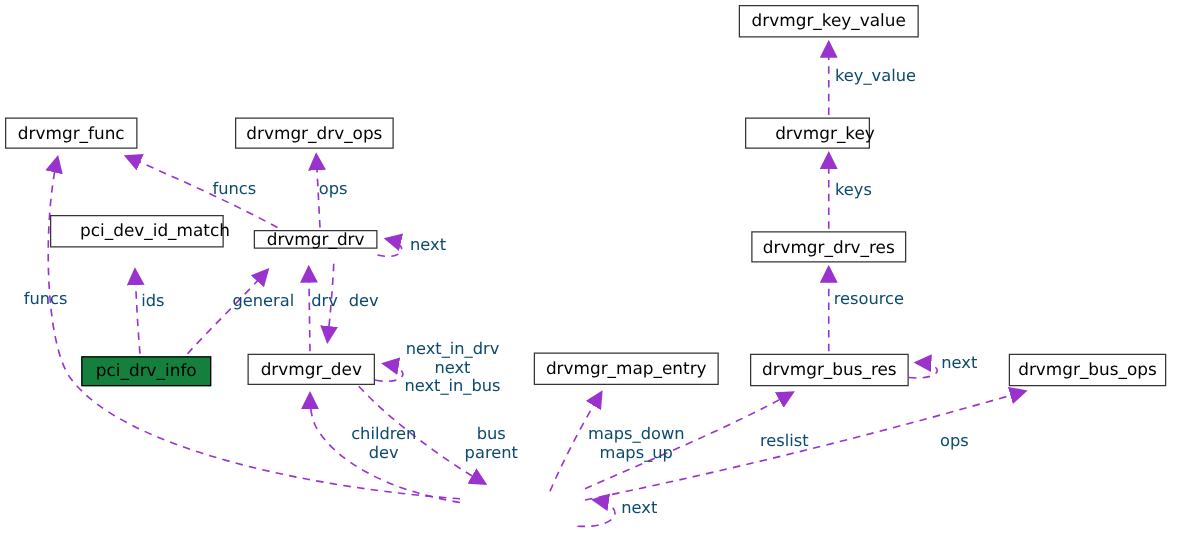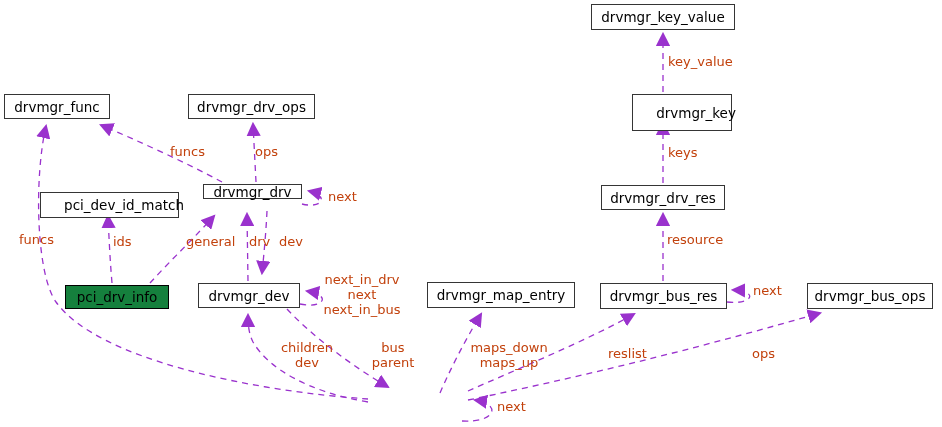--- a/index.html
+++ b/index.html
@@ -9,21 +9,21 @@
   }
   #edges{position:absolute;left:0;top:0;width:942px;height:427px;}
   .node{
     position:absolute;box-sizing:border-box;
     display:flex;align-items:center;justify-content:center;
     background:#ffffff;border:1.2px solid #353535;
     font-size:13.5px;color:#000;white-space:nowrap;cursor:pointer;text-align:center;
   }
   .node.hl{background:#15803d;border:1.8px solid #000;cursor:default;}
   .edge-label{
-    position:absolute;font-size:13px;line-height:15px;color:#c2410c;
+    position:absolute;font-size:13px;line-height:15px;color:#0c4a6e;
     white-space:pre-line;
   }
   .edge-label.c{transform:translateX(-50%);text-align:center;}
   .edge{fill:none;stroke:#9a32cd;stroke-width:1.3;stroke-dasharray:6 5;}
 </style>
 </head>
 <body>
 
 <div id="canvas">
 
@@ -50,22 +50,22 @@
     <path class="edge" d="M440,393 C449,372 464,342 481,314" marker-end="url(#arrow)"></path>
     <path class="edge" d="M468,391 C520,368 588,340 634,314" marker-end="url(#arrow)"></path>
     <path class="edge" d="M468,400 C600,373 716,343 820,313" marker-end="url(#arrow)"></path>
     <path class="edge" d="M462,421 C496,423 502,404 475,400" marker-end="url(#arrow)"></path>
     <path class="edge" d="M727,302 C753,305 759,291 733,290" marker-end="url(#arrow)"></path>
   </svg>
 
   <div class="node" style="left:591px;top:4px;width:144px;height:26px;">drvmgr_key_value</div>
   <div class="node" style="left:4px;top:94px;width:106px;height:25px;">drvmgr_func</div>
   <div class="node" style="left:188px;top:94px;width:127px;height:25px;">drvmgr_drv_ops</div>
-  <div class="node" style="left:632px;top:94px;width:100px;height:37px;padding-left:28px;">drvmgr_key</div>
-  <div class="node" style="left:40px;top:192px;width:139px;height:26px;padding-left:29px;">pci_dev_id_match</div>
+  <div class="node" style="left:596px;top:94px;width:100px;height:25px;padding-left:28px;">drvmgr_key</div>
+  <div class="node" style="left:40px;top:172px;width:139px;height:26px;padding-left:29px;">pci_dev_id_match</div>
   <div class="node" style="left:203px;top:184px;width:99px;height:15px;">drvmgr_drv</div>
   <div class="node" style="left:601px;top:185px;width:124px;height:25px;">drvmgr_drv_res</div>
   <div class="node hl" style="left:65px;top:285px;width:104px;height:24px;">pci_drv_info</div>
   <div class="node" style="left:198px;top:283px;width:102px;height:25px;">drvmgr_dev</div>
   <div class="node" style="left:427px;top:282px;width:148px;height:26px;">drvmgr_map_entry</div>
   <div class="node" style="left:600px;top:283px;width:127px;height:26px;">drvmgr_bus_res</div>
   <div class="node" style="left:807px;top:283px;width:126px;height:26px;">drvmgr_bus_ops</div>
   <div class="node" style="left:368px;top:393px;width:120px;height:26px;margin-top:48px;">drvmgr_bus</div>
 
   <div class="edge-label" style="left:668px;top:54px;">key_value</div>

